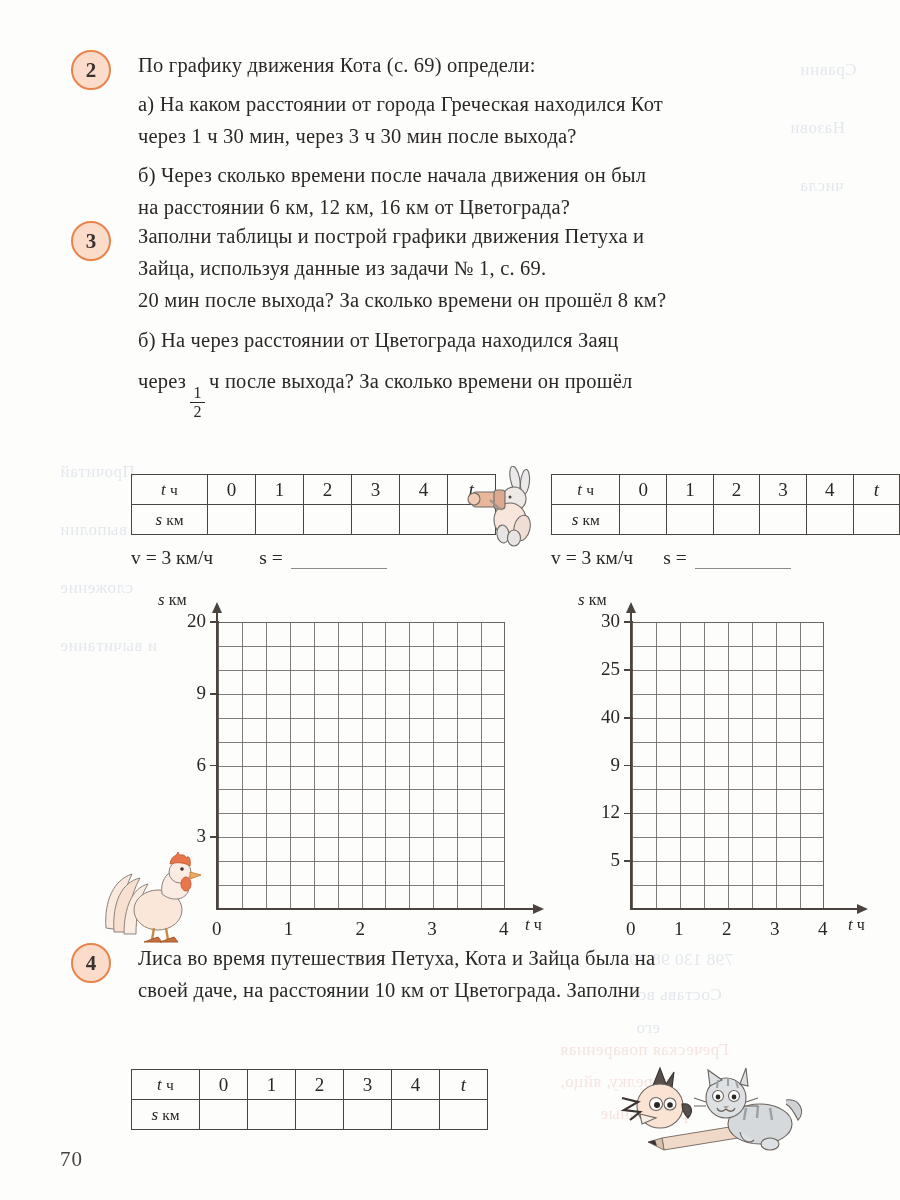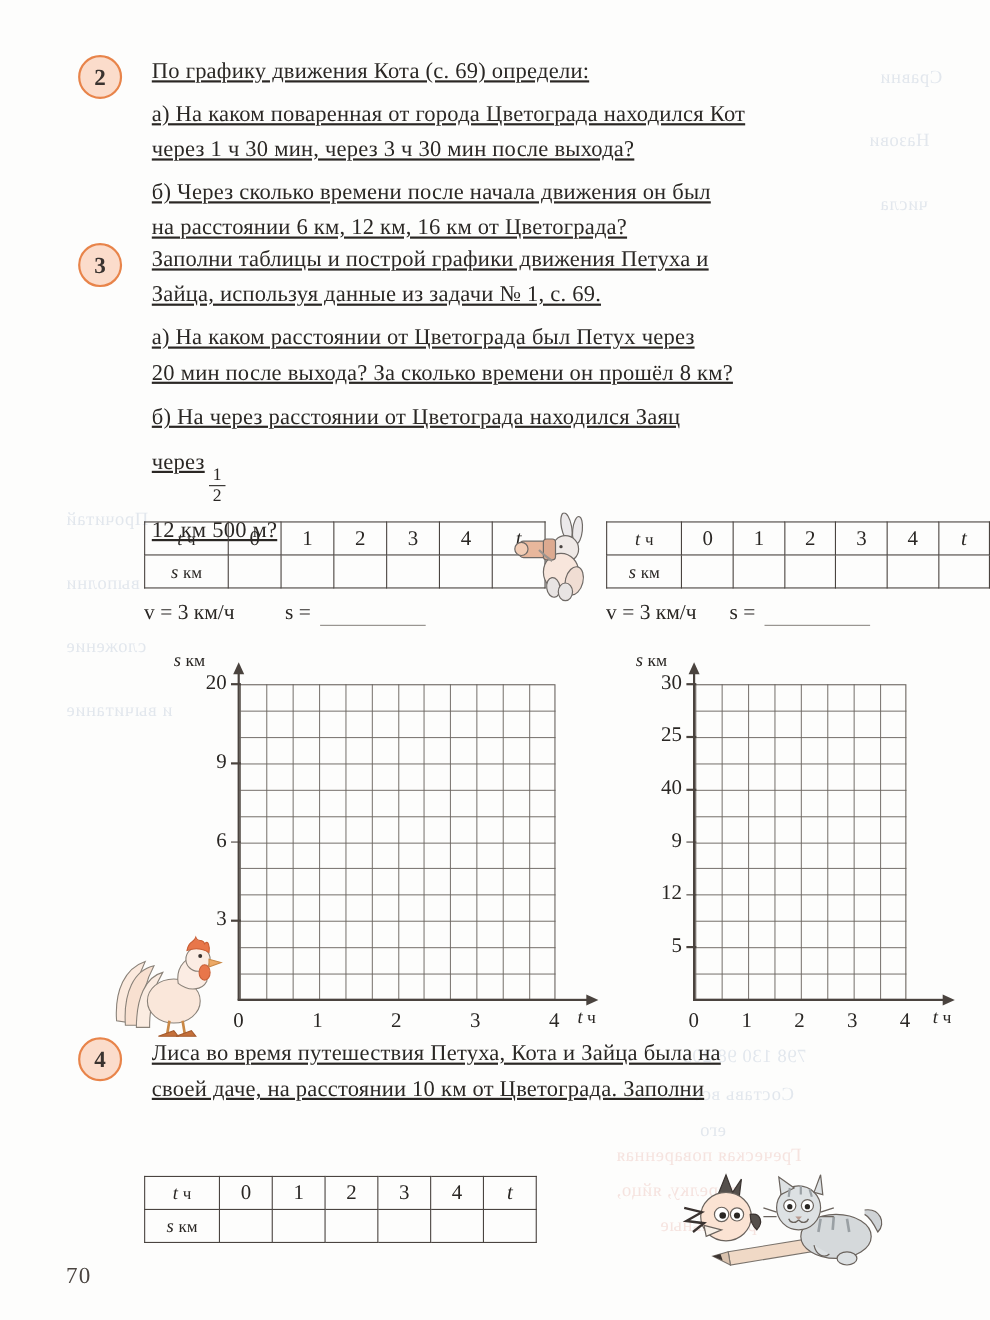--- a/index.html
+++ b/index.html
@@ -41,21 +41,20 @@
   }
   .task-body { padding-left:62px; }
 
   p.line {
     margin:0 0 2px 0;
     font-size:20.5px;
     line-height:30px;
     text-align:justify;
     text-justify:inter-word;
     letter-spacing:.2px;
-    text-decoration:underline;
   }
   p.line.last { text-align:left; }
   p.para { margin-top:9px; }
 
   
   .frac {
     display:inline-flex; flex-direction:column;
     vertical-align:-10px; text-align:center;
     margin:0 4px; line-height:1;
   }
@@ -148,44 +147,42 @@
       <div class="bleed" style="left: 636px; top: 1018px;">его</div>
       <div class="bleed pink" style="left: 560px; top: 1040px;">Греческая поваренная</div>
       <div class="bleed pink" style="left: 560px; top: 1072px;">тарелку, яйцо,</div>
       <div class="bleed pink" style="left: 600px; top: 1104px;">раздельные</div>
     </div>
 
   <div class="task" style="position:absolute; left:0; top:50px; width:900px;">
     <div class="badge">2</div>
     <div class="task-body">
       <p class="line">По графику движения Кота (с. 69) определи:</p>
-      <p class="line para">а) На каком поваренная от города Цветограда находился Кот</p>
+      <p class="line para">а) На каком расстоянии от города Греческая находился Кот</p>
       <p class="line last">через 1 ч 30 мин, через 3 ч 30 мин после выхода?</p>
       <p class="line para">б) Через сколько времени после начала движения он был</p>
       <p class="line last">на расстоянии 6 км, 12 км, 16 км от Цветограда?</p>
     </div>
   </div>
 
   <div class="task" style="position:absolute; left:0; top:221px; width:900px;">
     <div class="badge">3</div>
     <div class="task-body">
       <p class="line">Заполни таблицы и построй графики движения Петуха и</p>
       <p class="line last">Зайца, используя данные из задачи № 1, с. 69.</p>
-      <p class="line para">а) На каком расстоянии от Цветограда был Петух через</p>
       <p class="line last">20 мин после выхода? За сколько времени он прошёл 8 км?</p>
 
       <p class="line para" style="margin-top:10px;">б) На через расстоянии от Цветограда находился Заяц</p>
       <p class="line last" style="margin-top:6px; line-height:40px;">
         <span>через</span><span class="frac">
             <span class="num">1</span>
             <span class="bar"></span>
             <span class="den">2</span>
-          </span>
+          </span><span>ч после выхода? За сколько времени он прошёл</span>
       </p>
-      <p class="line last" style="margin-top:8px;">12 км  500 м?</p>
     </div>
   </div>
 
   <div style="position:absolute; left:131px; top:474px;">
     <table class="tbl">
       <tbody>
           <tr>
         <td class="hdr">
           <span class="it">t</span>&nbsp;<span class="sm">ч</span>
         </td>

